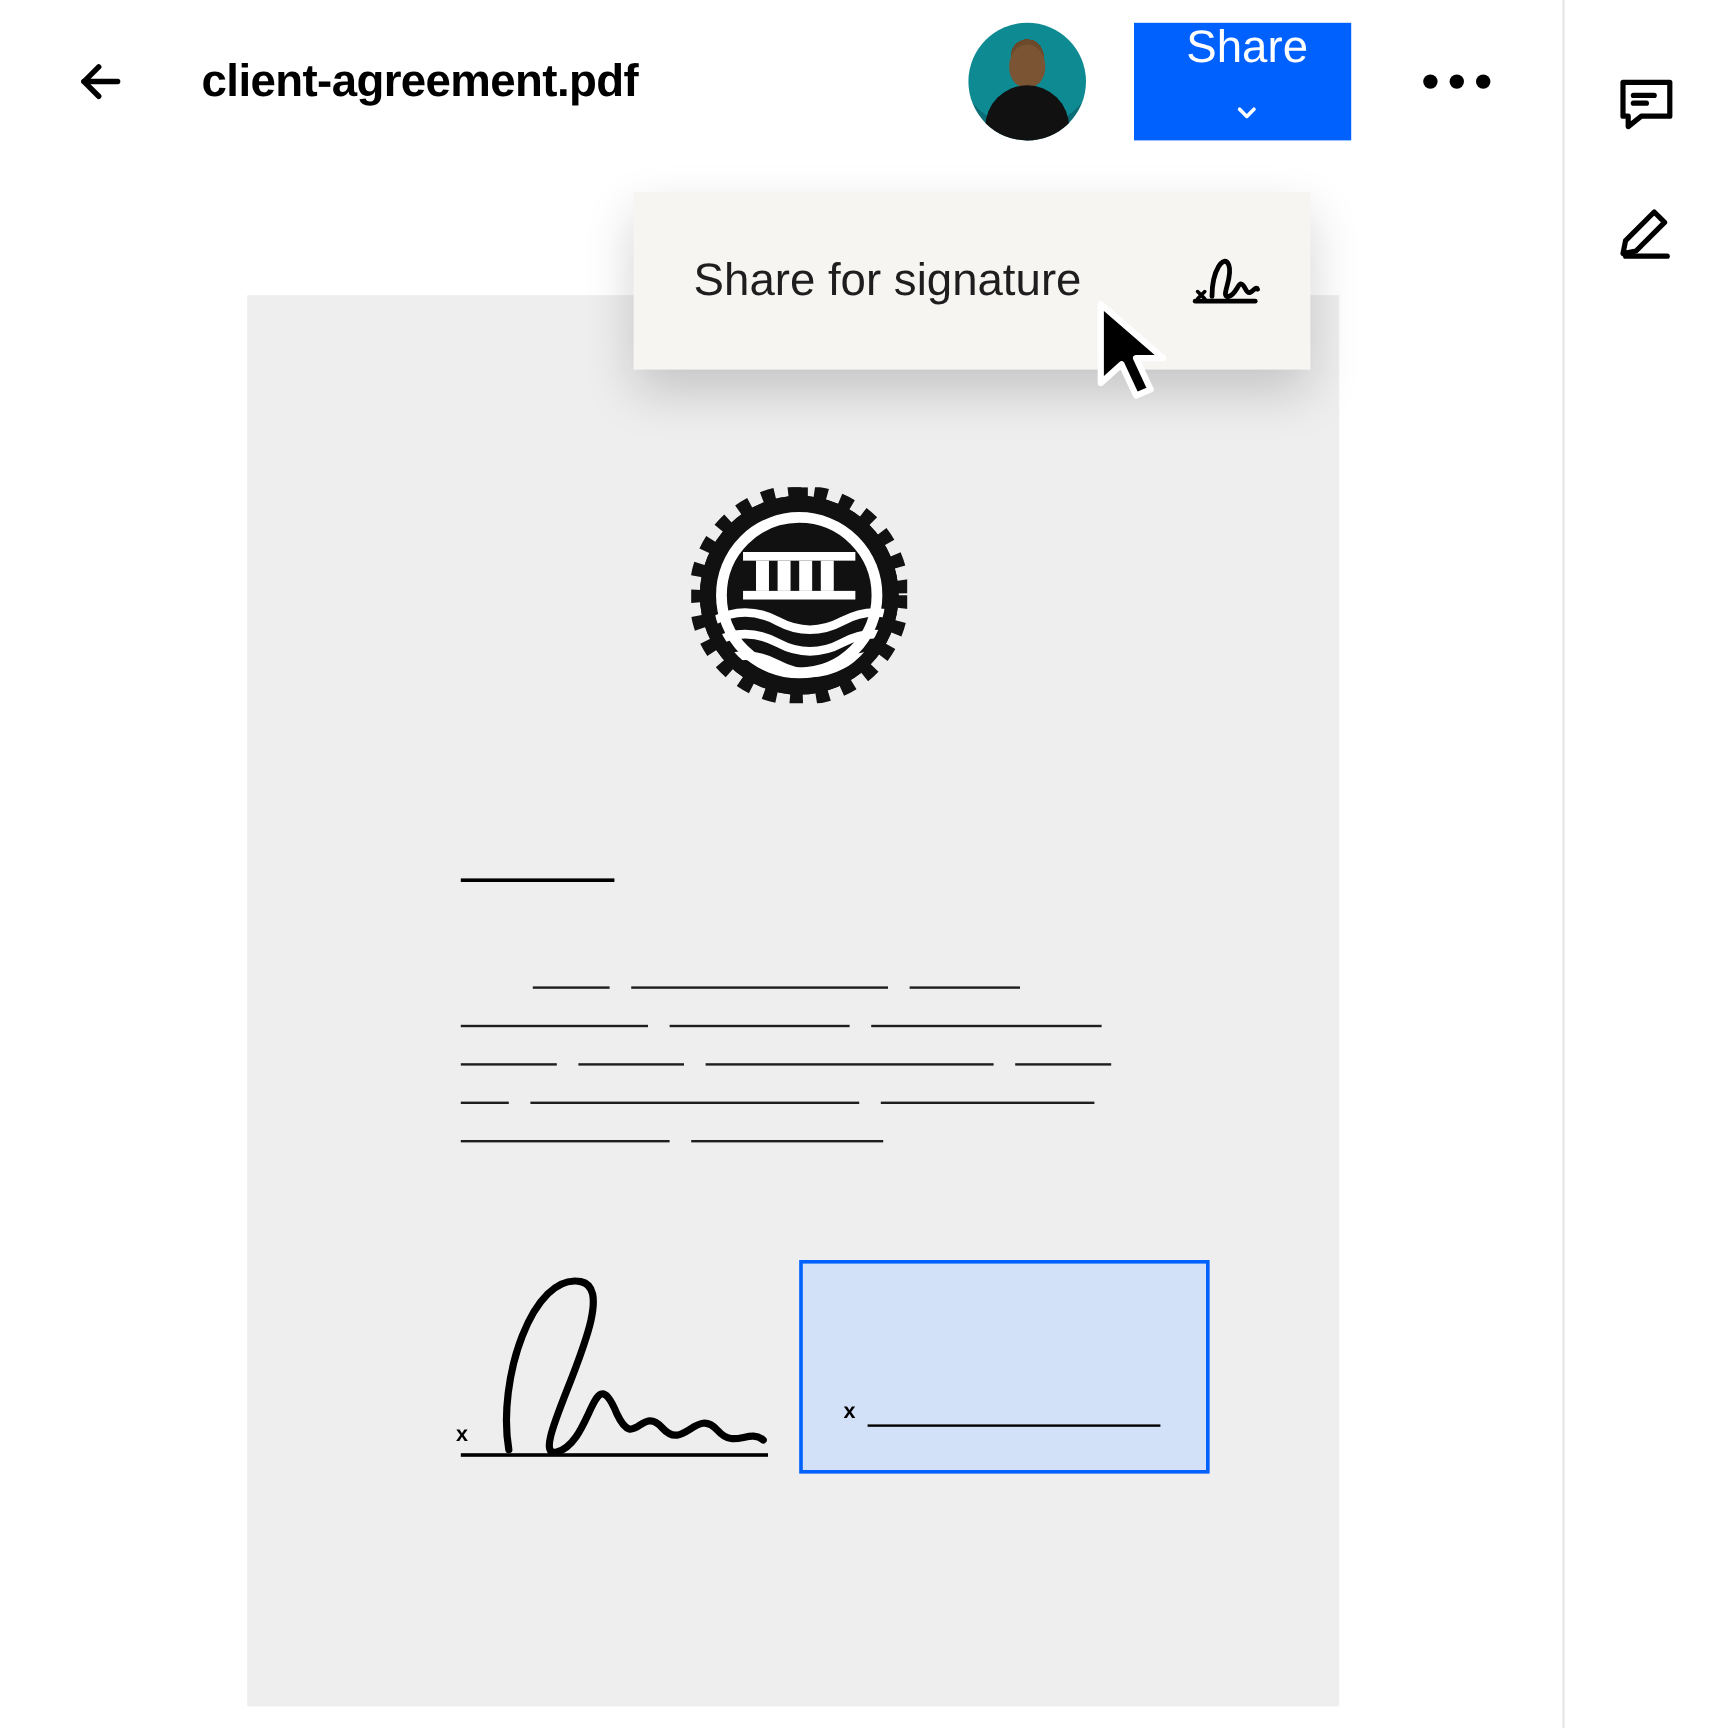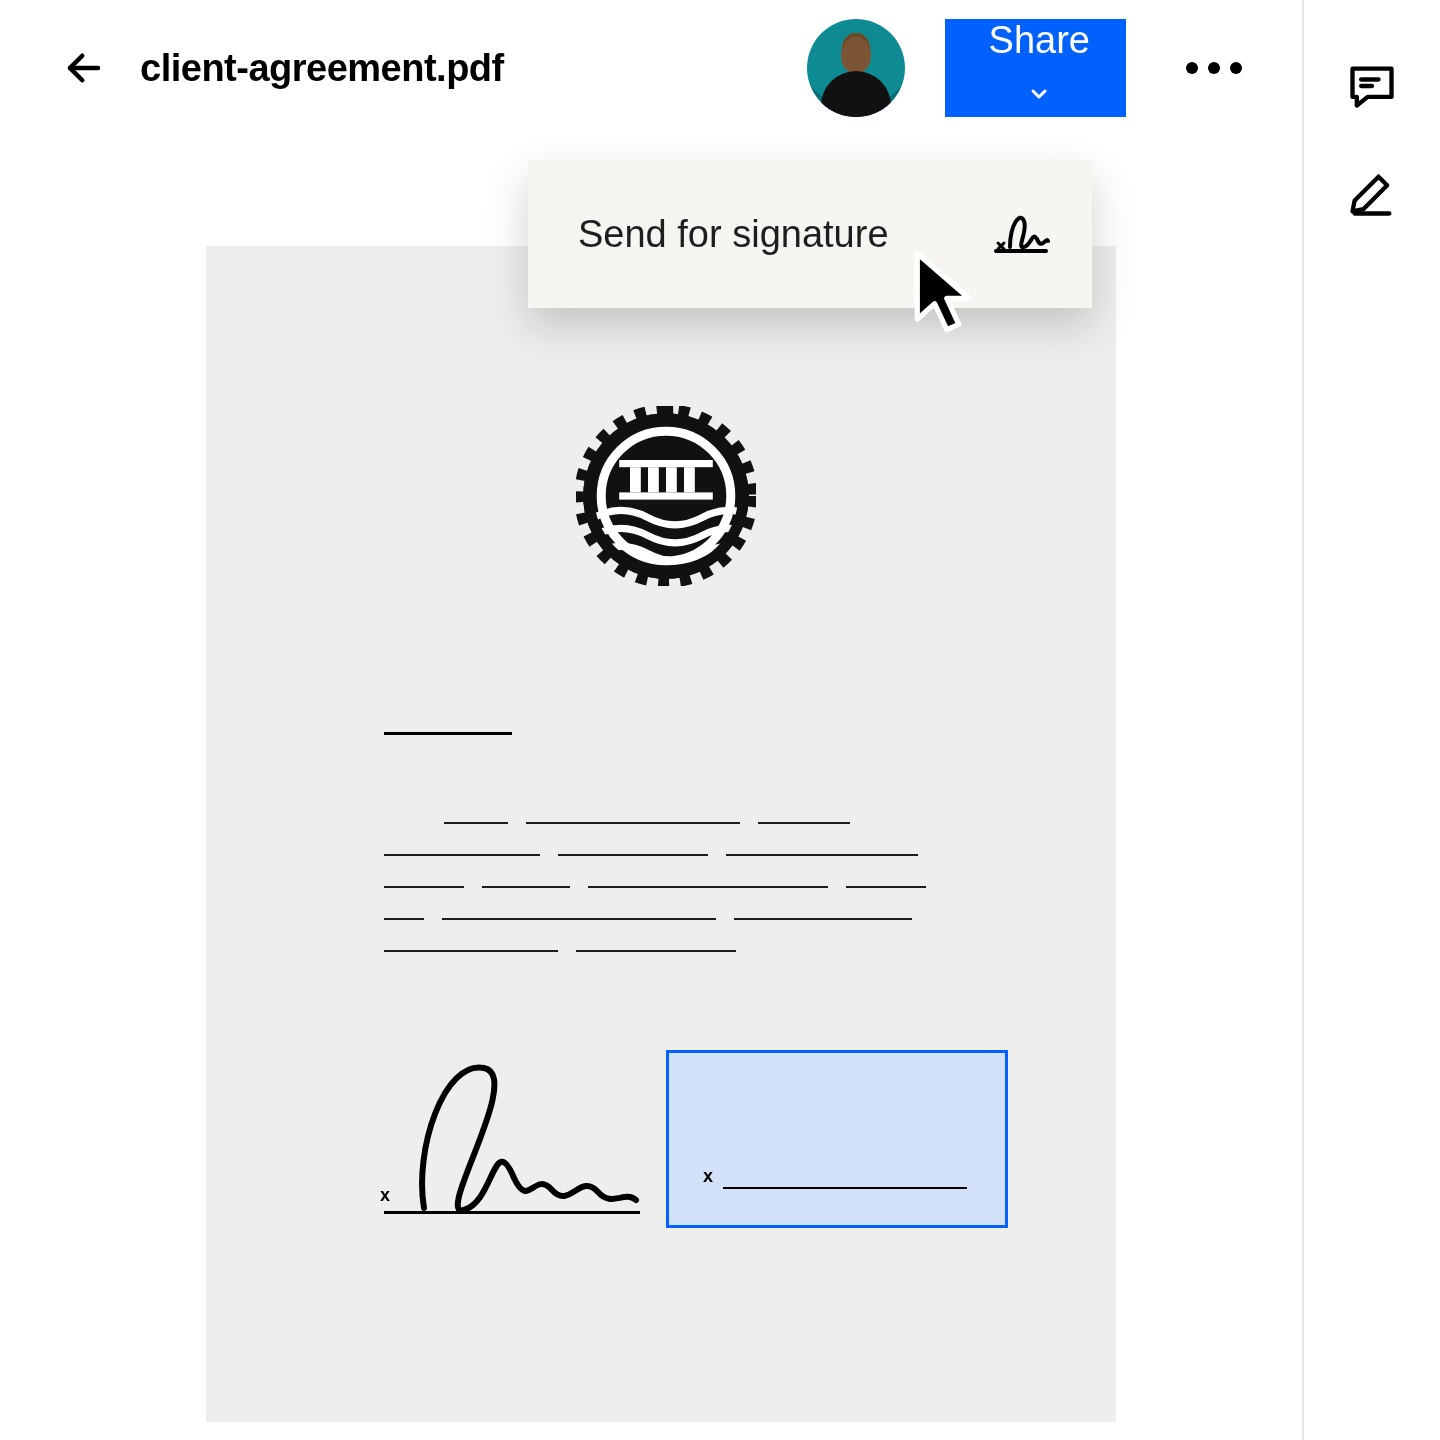--- a/index.html
+++ b/index.html
@@ -41,21 +41,21 @@
 
   
   .header {
     position:absolute;
     left:0; top:0;
     width:1302px;
     height:136px;
     display:flex;
     align-items:center;
     padding-left:56px;
-    gap:28px;
+    gap:56px;
   }
 
   .back-btn {
     width:56px; height:56px;
     display:flex;align-items:center;justify-content:center;
     cursor:pointer;
   }
 
   .filename {
     font-size:38px;
@@ -359,21 +359,21 @@
 
         <div class="sig-right">
           <div class="sig-right-x">x</div>
           <div class="sig-right-line"></div>
         </div>
       </div>
 
     </div>
 
     <div class="dropdown">
-      <span class="dropdown-label">Send for signature</span>
+      <span class="dropdown-label">Share for signature</span>
       <svg width="62" height="54" viewBox="0 0 62 54">
         <path d="M6 44 L56 44" stroke="#000" stroke-width="4" stroke-linecap="round"></path>
         <path d="M8 36 L14 42 M8 42 L14 36" stroke="#000" stroke-width="3" stroke-linecap="round"></path>
         <path d="M20 40 C 20 18, 30 4, 34 14 C 38 24, 26 42, 34 40 C 42 38, 42 22, 48 34 C 52 42, 56 30, 58 34" fill="none" stroke="#000" stroke-width="4" stroke-linecap="round" stroke-linejoin="round"></path>
       </svg>
     </div>
 
     <svg class="cursor-arrow" viewBox="0 0 40 52">
       <path d="M4 2 L4 40 L14 31 L21 46 L28 43 L21 28 L34 28 Z" fill="#000" stroke="#fff" stroke-width="3" stroke-linejoin="round"></path>
     </svg>

